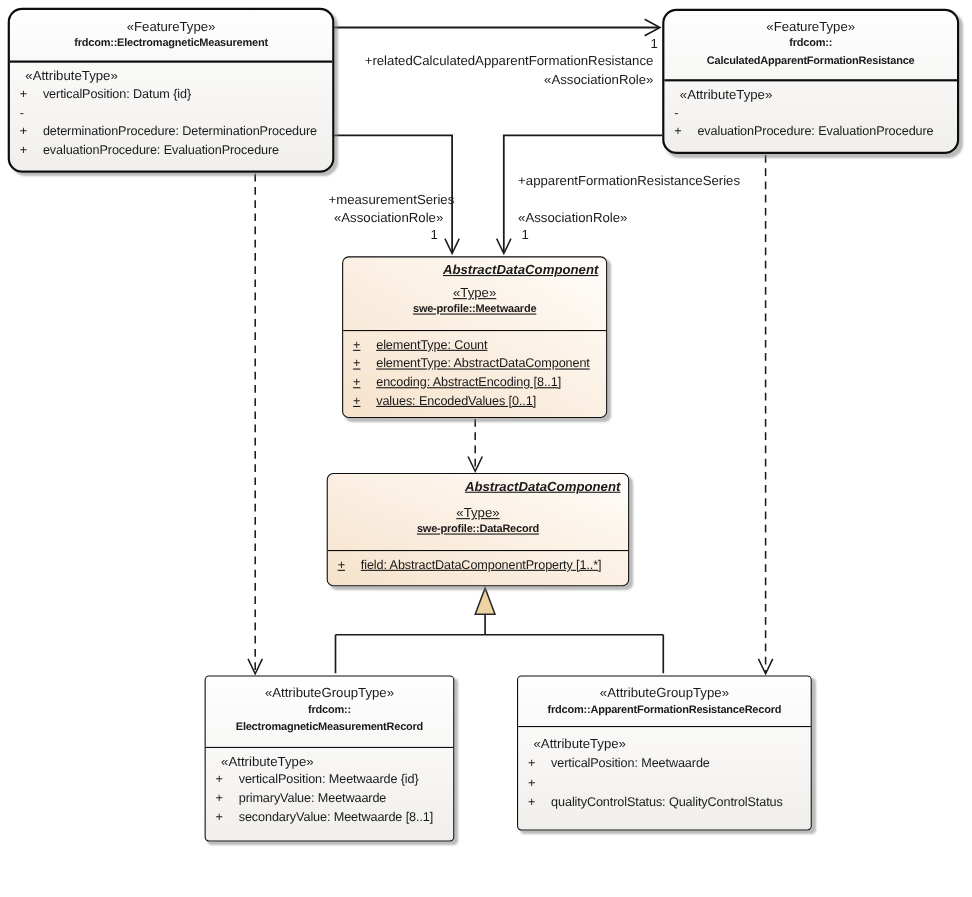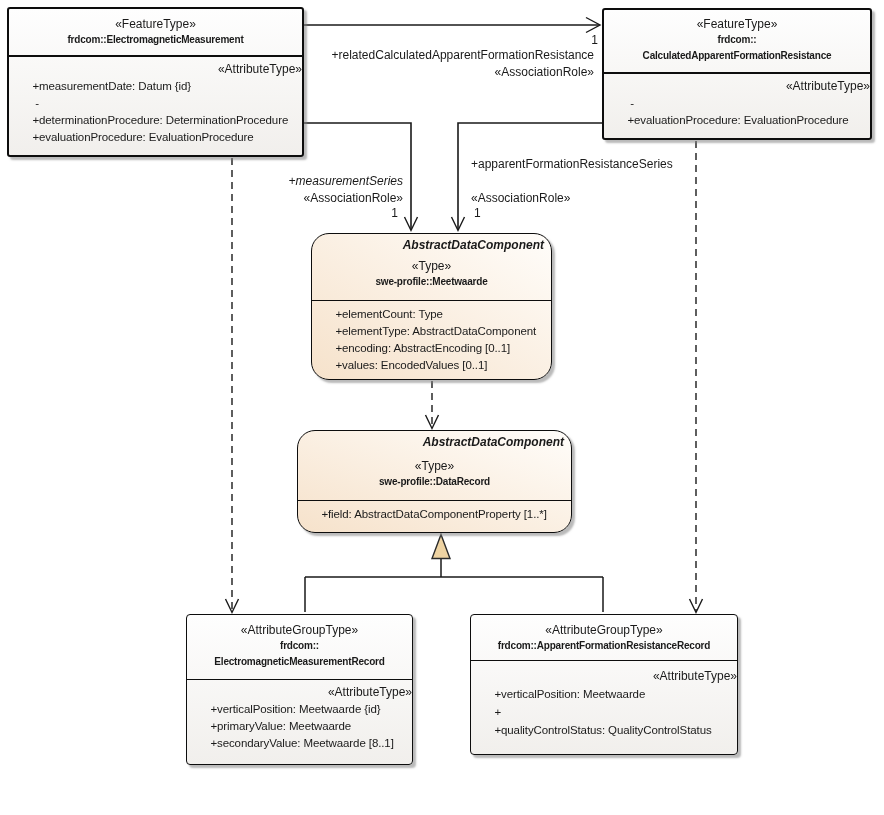--- a/index.html
+++ b/index.html
@@ -1,29 +1,29 @@
 <!DOCTYPE html>
 <html><head>
 <meta charset="utf-8">
 <style>
   html,body{margin:0;padding:0;background:#ffffff;}
   #canvas{position:relative;width:884px;height:815px;background:#ffffff;
           font-family:"Liberation Sans","DejaVu Sans",sans-serif;color:#1a1a1a;overflow:hidden;}
   svg.connectors{position:absolute;left:0;top:0;z-index:1;pointer-events:none;}
   .cls{position:absolute;z-index:2;box-sizing:border-box;border:2px solid #0d0d0d;
        background:linear-gradient(to bottom,#fefefe,#f1efec);
-       box-shadow:3px 3px 2px rgba(130,130,130,0.55);border-radius:3px;}
-  .cls.peach{border-width:1.5px;border-radius:18px;
-       background:linear-gradient(to bottom left,#fffdfa,#f6e2cb);}
+       box-shadow:3px 3px 2px rgba(130,130,130,0.55);border-radius:13px;}
+  .cls.peach{border-width:1.5px;border-radius:6px;
+       background:linear-gradient(to bottom left,#fffdfa,#f6e2cb);text-decoration:underline;}
   .ncomp{text-align:center;box-sizing:border-box;}
   .stereo{font-size:12px;line-height:16px;}
   .cname{font-size:10px;font-weight:bold;letter-spacing:-0.2px;line-height:16px;white-space:nowrap;}
   .parent-name{font-size:12px;font-weight:bold;font-style:italic;text-align:right;
        padding:4px 7px 0 0;line-height:14px;}
-  .acomp{box-sizing:border-box;border-top:2px solid #0d0d0d;padding-top:2px;text-align:right;}
+  .acomp{box-sizing:border-box;border-top:2px solid #0d0d0d;padding-top:2px;}
   .peach .acomp{border-top-width:1.5px;}
   .attr-header{font-size:12px;padding-left:14px;line-height:17px;margin-top:2px;}
   .attr-row{display:flex;line-height:17px;font-size:11.5px;letter-spacing:-0.1px;}
   .vis{width:21px;padding-left:9px;flex-shrink:0;}
   .atext{white-space:nowrap;}
   .lbl{position:absolute;z-index:3;font-size:12px;line-height:15px;white-space:nowrap;}
   .r{text-align:right;}
 </style>
 </head>
 <body>
@@ -51,38 +51,38 @@
     <path d="M425.5,415 L432,428.5 L438.5,415" fill="none" stroke="#1a1a1a" stroke-width="1.4"></path>
 
     <path d="M441,559 V577 M305,577 H603 M305,577 V612 M603,577 V612" fill="none" stroke="#1a1a1a" stroke-width="1.5"></path>
     <polygon points="441,534.5 432,558.5 450,558.5" fill="#eed3a2" stroke="#2a2a2a" stroke-width="1.4"></polygon>
   </svg>
 
   <div class="lbl r" style="left:570px;top:33px;width:28px;">1</div>
   <div class="lbl r" style="left:312px;top:48px;width:282px;">+relatedCalculatedApparentFormationResistance</div>
   <div class="lbl r" style="left:412px;top:65px;width:182px;">«AssociationRole»</div>
 
-  <div class="lbl r" style="left:282px;top:174px;width:121px;font-style:italic;">+measurementSeries</div>
+  <div class="lbl r" style="left:292px;top:174px;width:121px;">+measurementSeries</div>
   <div class="lbl r" style="left:282px;top:191px;width:121px;">«AssociationRole»</div>
   <div class="lbl r" style="left:372px;top:206px;width:26px;">1</div>
 
   <div class="lbl" style="left:471px;top:157px;">+apparentFormationResistanceSeries</div>
   <div class="lbl" style="left:471px;top:191px;">«AssociationRole»</div>
   <div class="lbl" style="left:474px;top:206px;">1</div>
 
   <div class="cls" style="left:7px;top:7px;width:297px;height:150px;">
     <div class="ncomp" style="height:46px;padding-top:7px;">
       <div class="stereo">«FeatureType»</div>
       <div class="cname">frdcom::ElectromagneticMeasurement</div>
     </div>
     <div class="acomp">
       <div class="attr-header">«AttributeType»</div>
       <div class="attr-row">
         <span class="vis">+</span>
-        <span class="atext">measurementDate: Datum {id}</span>
+        <span class="atext">verticalPosition: Datum {id}</span>
       </div>
       <div class="attr-row">
         <span class="vis">-</span>
       </div>
       <div class="attr-row">
         <span class="vis">+</span>
         <span class="atext">determinationProcedure: DeterminationProcedure</span>
       </div>
       <div class="attr-row">
         <span class="vis">+</span>
@@ -111,29 +111,29 @@
 
   <div class="cls peach" style="left:311px;top:233px;width:241px;height:147px;">
     <div class="ncomp" style="height:66px;">
       <div class="parent-name">AbstractDataComponent</div>
       <div class="stereo" style="margin-top:6px;">«Type»</div>
       <div class="cname">swe-profile::Meetwaarde</div>
     </div>
     <div class="acomp" style="padding-top:5px;">
       <div class="attr-row">
         <span class="vis">+</span>
-        <span class="atext">elementCount: Type</span>
+        <span class="atext">elementType: Count</span>
       </div>
       <div class="attr-row">
         <span class="vis">+</span>
         <span class="atext">elementType: AbstractDataComponent</span>
       </div>
       <div class="attr-row">
         <span class="vis">+</span>
-        <span class="atext">encoding: AbstractEncoding [0..1]</span>
+        <span class="atext">encoding: AbstractEncoding [8..1]</span>
       </div>
       <div class="attr-row">
         <span class="vis">+</span>
         <span class="atext">values: EncodedValues [0..1]</span>
       </div>
     </div>
   </div>
 
   <div class="cls peach" style="left:297px;top:430px;width:275px;height:103px;">
     <div class="ncomp" style="height:69px;">

